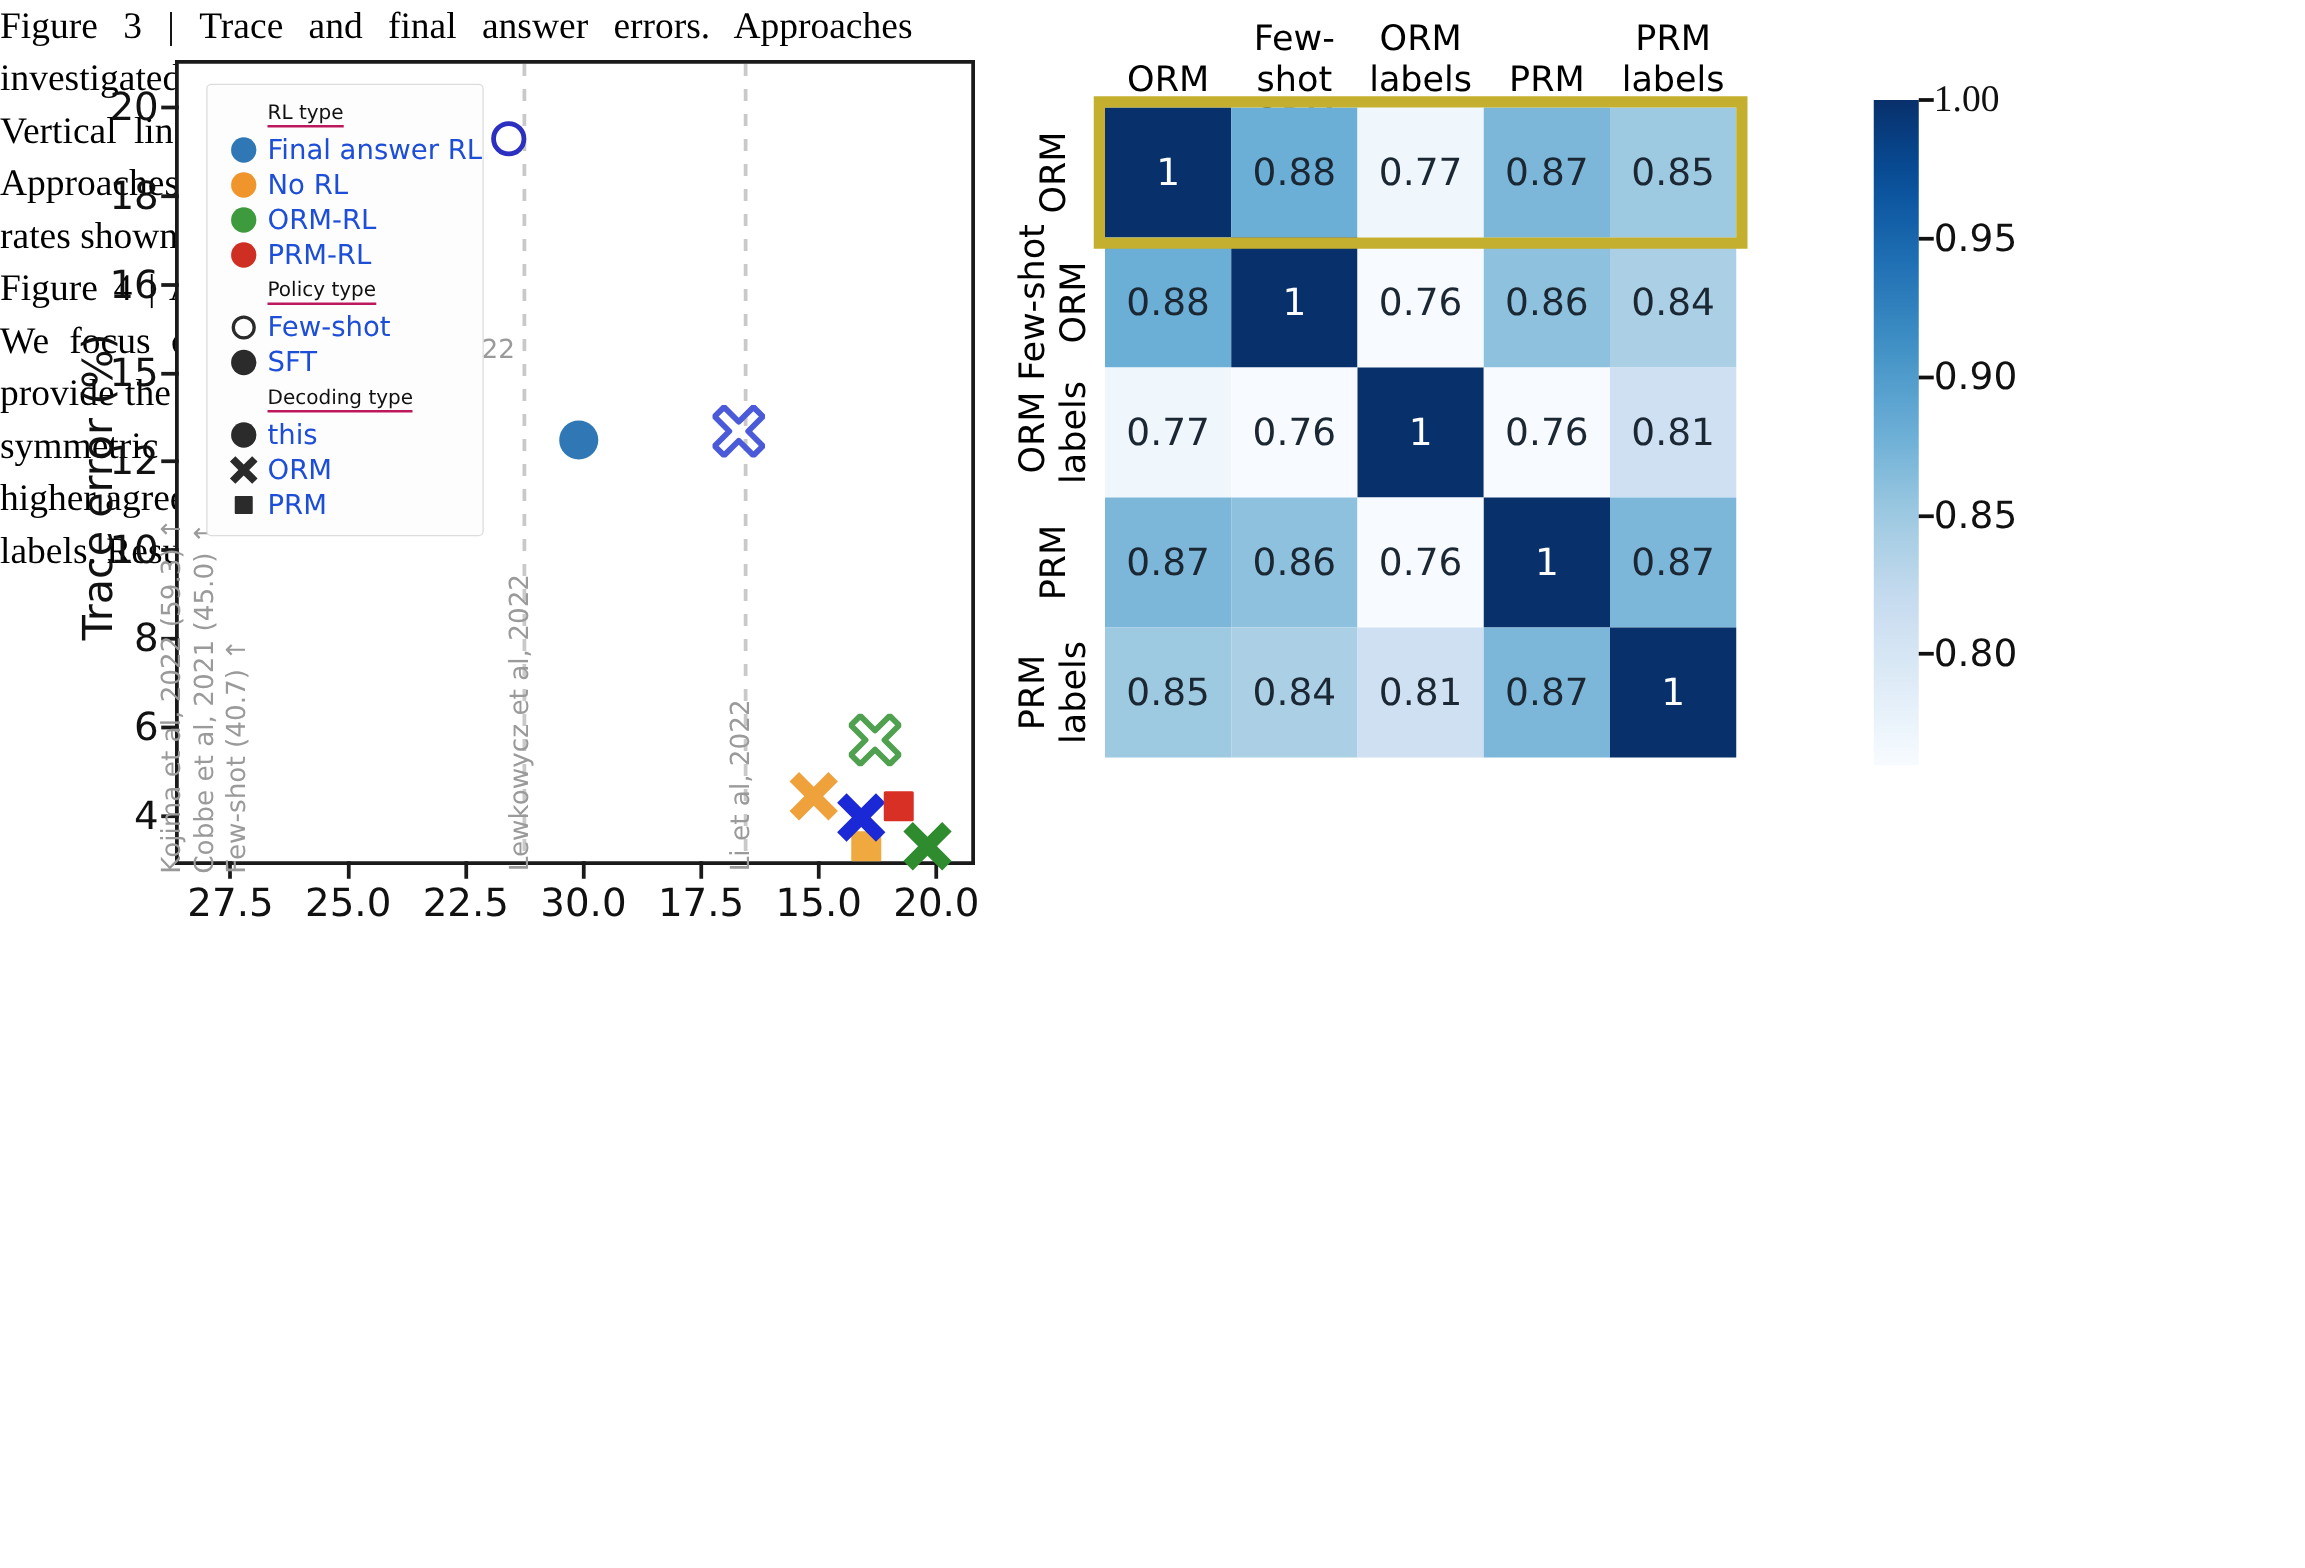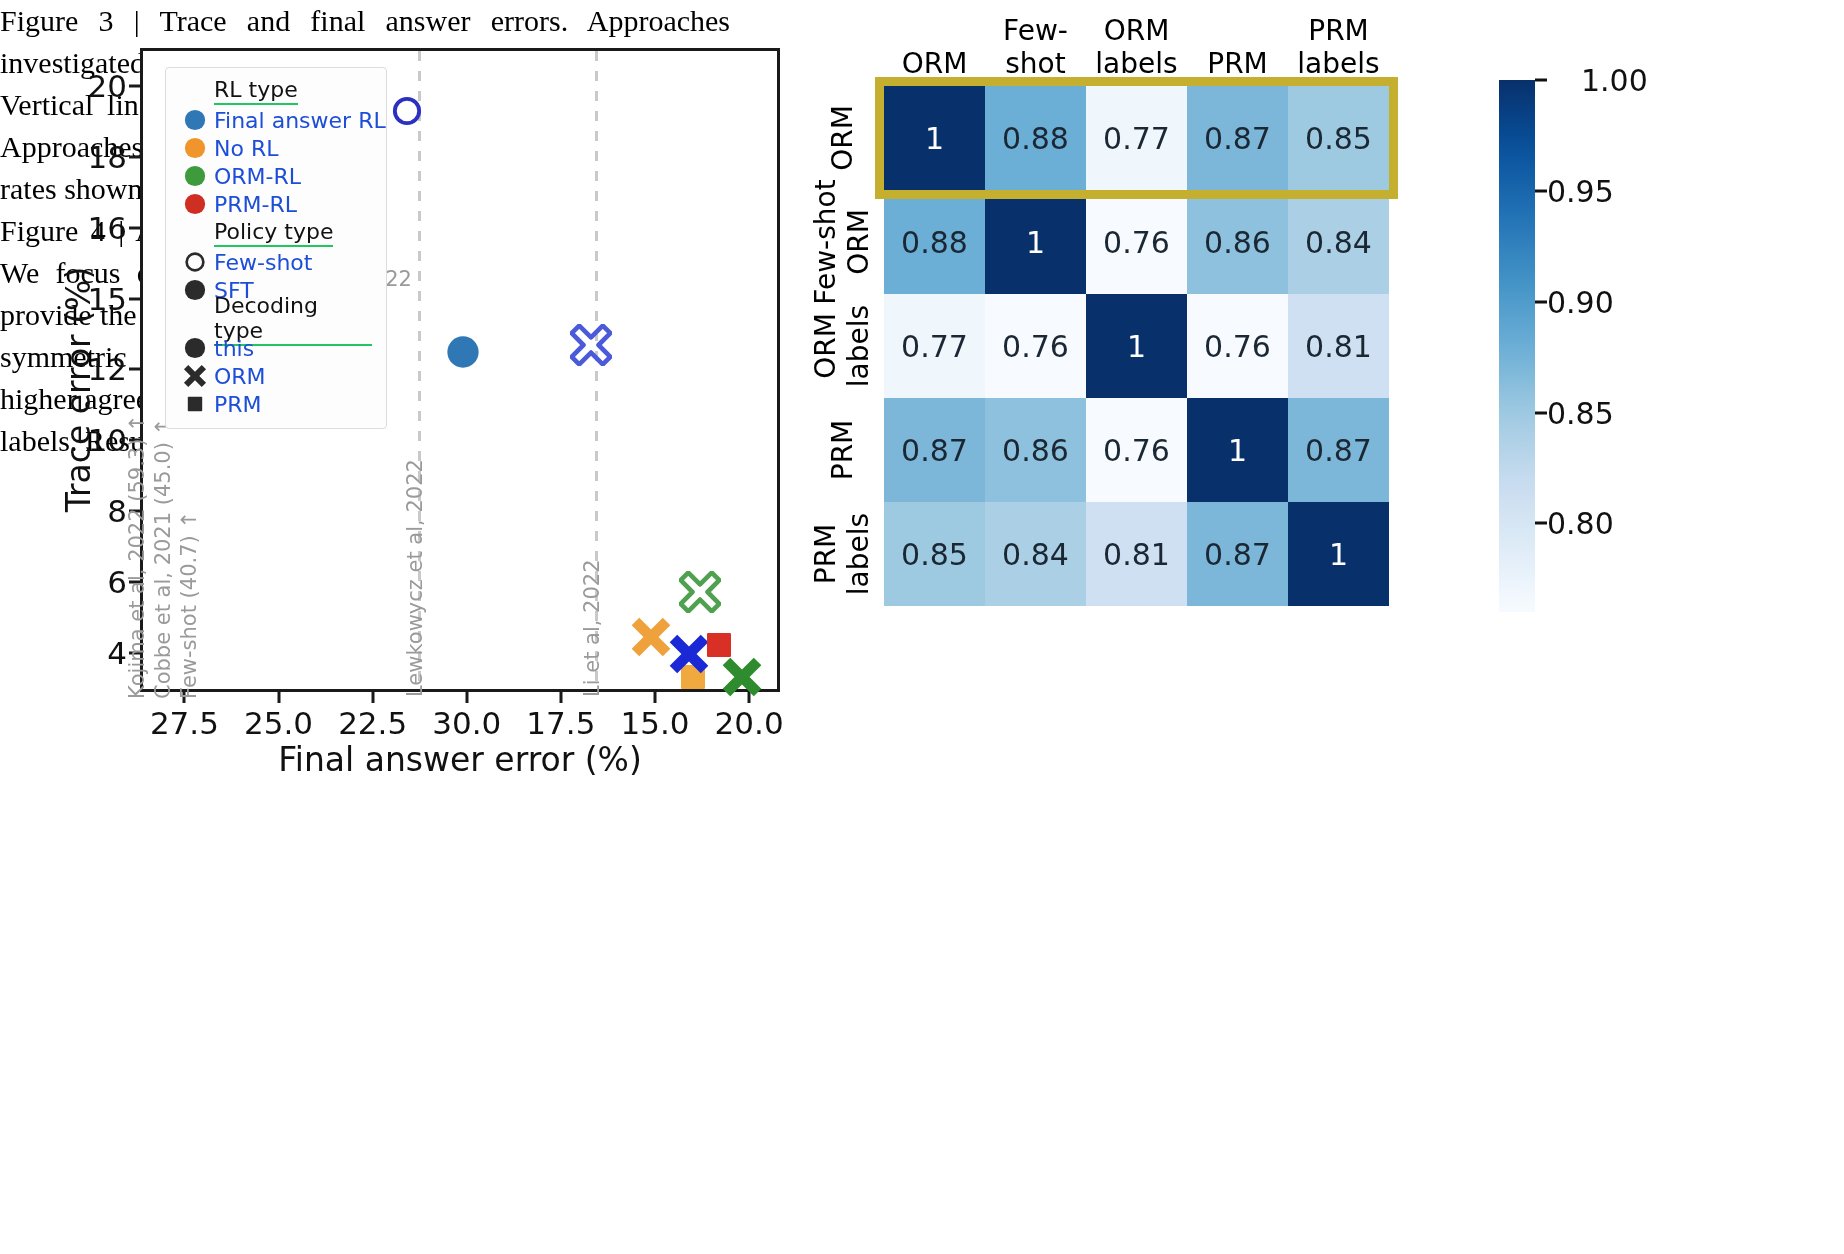--- a/index.html
+++ b/index.html
@@ -25,21 +25,21 @@
   .plabel{position:absolute;font-size:21px;color:#9a9a9a;white-space:nowrap;}
 
   
   .mk{position:absolute;transform:translate(-50%,-50%);}
 
   
   .legend{position:absolute;left:22px;top:16px;background:#fdfdfd;border:1px solid #dcdcdc;border-radius:4px;padding:8px 14px 10px 10px;width:222px;box-sizing:border-box;}
   .lgrow{display:flex;align-items:center;height:28px;}
   .lgmark{width:38px;display:flex;justify-content:center;align-items:center;flex:0 0 38px;}
   .lgtext{font-size:22px;color:#1d4ed8;white-space:nowrap;}
-  .lghead{font-size:22px;color:#111;border-bottom:2px solid #22c55e;display:inline-block;padding-bottom:1px;margin-left:38px;}
+  .lghead{font-size:16px;color:#111;border-bottom:2px solid #be185d;display:inline-block;padding-bottom:1px;margin-left:38px;}
   .lgheadrow{height:30px;display:flex;align-items:center;}
 
   
   #fig4{left:790px;top:14px;width:1040px;height:670px;}
   .hmcell{position:absolute;display:flex;align-items:center;justify-content:center;font-size:30px;box-sizing:border-box;}
   .hmcolhdr{position:absolute;text-align:center;font-size:28px;line-height:33px;color:#000;}
   .hmrowhdr{position:absolute;font-size:28px;line-height:33px;color:#000;text-align:center;white-space:nowrap;transform-origin:center center;}
   .hlbox{position:absolute;border:9px solid #c4b02e;box-sizing:border-box;}
   .cbar{position:absolute;width:36px;}
   .cbtick{position:absolute;left:44px;transform:translateY(-50%);font-size:30px;white-space:nowrap;color:#111;}
@@ -205,21 +205,20 @@
           <div class="lgrow">
             <span class="lgmark">
               <svg width="18" height="18" viewBox="0 0 100 100">
                 <rect x="10" y="10" width="80" height="80" rx="4" fill="#2b2b2b" stroke="none"></rect>
               </svg>
             </span>
             <span class="lgtext">PRM</span>
           </div>
         </div>
       </div>
-    <div class="xaxis-title">Final answer error (%)</div>
     <div class="yaxis-title">Trace error (%)</div>
   </div>
 
   <div class="caption" id="cap3">
     <span>Figure 3 | </span><b>Trace and final answer errors.</b><span> Approaches investigated in this paper in comparison to the baselines. Vertical lines are used where trace error is not available. Approaches that lie off the chart have final answer error rates shown in brackets.</span>
   </div>
 
   <div class="col" id="fig4">
       <div class="hmcolhdr" style="left: 94px; width: 101px; top: 0px;">
         <div>&nbsp;</div>
@@ -289,21 +288,21 @@
       <div class="hmcell" style="left: 296px; top: 384px; width: 101px; height: 104px; background: rgb(247, 251, 255); color: rgb(27, 39, 51);">0.76</div>
       <div class="hmcell" style="left: 397px; top: 384px; width: 101px; height: 104px; background: rgb(8, 48, 107); color: rgb(255, 255, 255);">1</div>
       <div class="hmcell" style="left: 498px; top: 384px; width: 101px; height: 104px; background: rgb(124, 183, 218); color: rgb(27, 39, 51);">0.87</div>
       <div class="hmcell" style="left: 94px; top: 488px; width: 101px; height: 104px; background: rgb(158, 202, 225); color: rgb(27, 39, 51);">0.85</div>
       <div class="hmcell" style="left: 195px; top: 488px; width: 101px; height: 104px; background: rgb(171, 208, 230); color: rgb(27, 39, 51);">0.84</div>
       <div class="hmcell" style="left: 296px; top: 488px; width: 101px; height: 104px; background: rgb(206, 224, 242); color: rgb(27, 39, 51);">0.81</div>
       <div class="hmcell" style="left: 397px; top: 488px; width: 101px; height: 104px; background: rgb(124, 183, 218); color: rgb(27, 39, 51);">0.87</div>
       <div class="hmcell" style="left: 498px; top: 488px; width: 101px; height: 104px; background: rgb(8, 48, 107); color: rgb(255, 255, 255);">1</div>
       <div class="hlbox" style="left: 85px; top: 63px; width: 523px; height: 122px; border-color: rgb(196, 176, 46);"></div>
       <div class="cbar" style="left: 709px; top: 66px; height: 532px; background: linear-gradient(rgb(8, 48, 107) 0%, rgb(8, 61, 127) 5%, rgb(8, 74, 146) 10%, rgb(13, 87, 161) 15%, rgb(23, 100, 171) 20%, rgb(33, 113, 181) 25%, rgb(46, 126, 188) 30%, rgb(59, 139, 195) 35%, rgb(74, 152, 201) 40%, rgb(91, 163, 208) 45%, rgb(107, 174, 214) 50%, rgb(127, 185, 218) 55%, rgb(148, 196, 223) 60%, rgb(166, 205, 228) 65%, rgb(182, 212, 233) 70%, rgb(198, 219, 239) 75%, rgb(208, 225, 242) 80%, rgb(217, 232, 245) 85%, rgb(227, 238, 249) 90%, rgb(237, 245, 252) 95%, rgb(247, 251, 255) 100%);"></div>
-      <div class="cbtick" style="left: 791px; top: 66px;">1.00</div>
+      <div class="cbtick" style="left: 757px; top: 66px; font-family: Liberation Serif, serif;">1.00</div>
       <div class="cbtickmark" style="left: 745px; top: 66px;"></div>
       <div class="cbtick" style="left: 757px; top: 176.833px;">0.95</div>
       <div class="cbtickmark" style="left: 745px; top: 176.833px;"></div>
       <div class="cbtick" style="left: 757px; top: 287.667px;">0.90</div>
       <div class="cbtickmark" style="left: 745px; top: 287.667px;"></div>
       <div class="cbtick" style="left: 757px; top: 398.5px;">0.85</div>
       <div class="cbtickmark" style="left: 745px; top: 398.5px;"></div>
       <div class="cbtick" style="left: 757px; top: 509.333px;">0.80</div>
       <div class="cbtickmark" style="left: 745px; top: 509.333px;"></div>
     </div>

